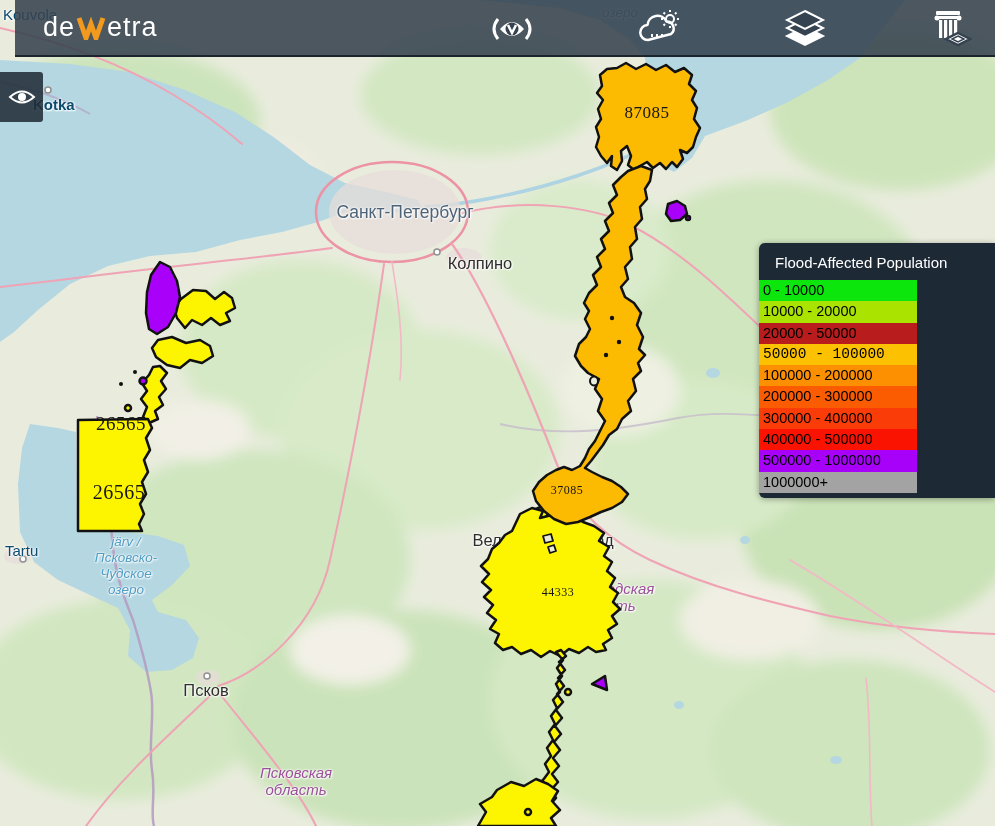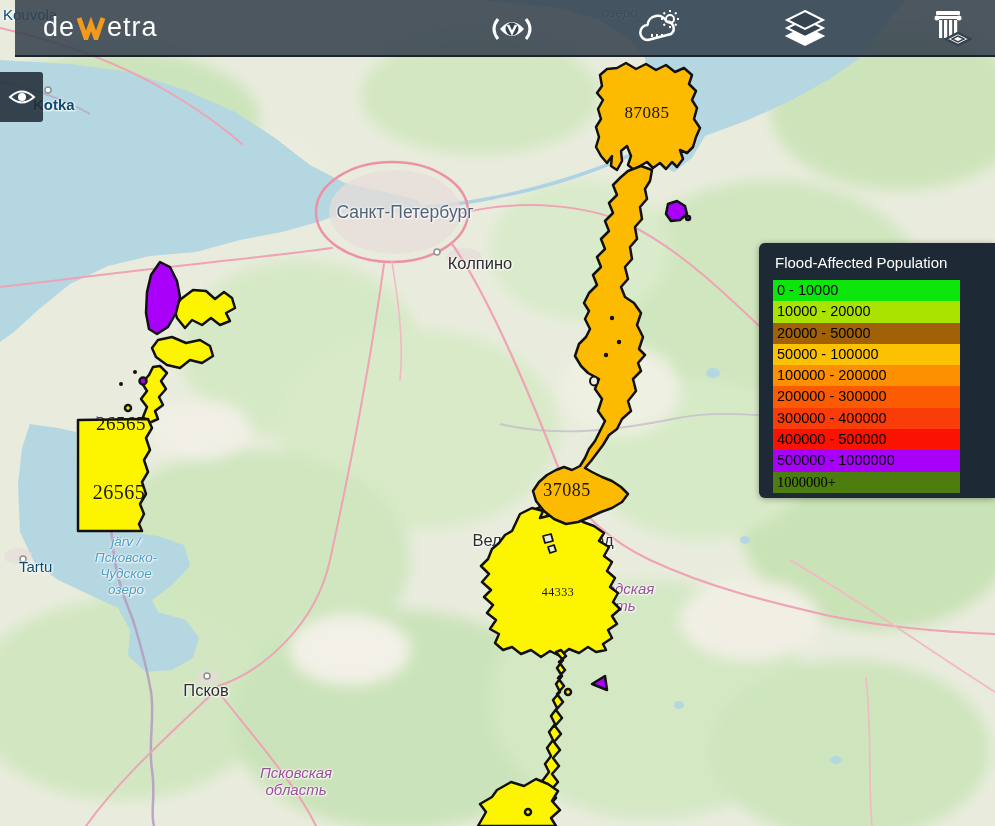--- a/index.html
+++ b/index.html
@@ -38,21 +38,21 @@
 
   
   #eye-panel{position:absolute;left:0;top:72px;width:43px;height:50px;
     background:rgba(33,45,56,0.88);border-radius:0 3px 3px 0;z-index:9;
     display:flex;align-items:center;justify-content:center;cursor:pointer;}
 
   
   #legend{position:absolute;left:759px;top:243px;width:236px;height:255px;
     background:#1d2934;border-radius:6px 0 0 6px;z-index:12;box-shadow:0 1px 6px rgba(0,0,0,0.35);}
   #legend-title{margin:11px 0 9px 16px;font-size:15px;color:#ffffff;}
-  #legend-rows{margin-left:14px;width:187px;}
+  #legend-rows{width:158px;}
   .legend-row{height:21.3px;line-height:21.6px;font-size:14.5px;color:#000;
     padding-left:4px;font-family:"Liberation Sans",sans-serif;}
 </style>
 </head>
 <body>
 
 <div id="stage">
 
   <div id="map-base"></div>
 
@@ -147,21 +147,21 @@
       <div class="place-label city-md centered" style="left: 480px; top: 254px;">
         <div>Колпино</div>
       </div>
       <div class="place-label city-md centered" style="left: 543px; top: 531px;">
         <div>Великий Новгород</div>
       </div>
       <div class="place-label region centered" style="left: 605px; top: 580px;">
         <div>Новгородская</div>
         <div>область</div>
       </div>
-      <div class="place-label city" style="left: 19px; top: 542px; margin-top: 16px;">
+      <div class="place-label city" style="left: 5px; top: 542px;">
         <div>Tartu</div>
       </div>
       <div class="place-label water centered" style="left: 110px; top: 534px;">
         <div>järv /</div>
         <div>Псковско-</div>
         <div>Чудское</div>
         <div>озеро</div>
       </div>
       <div class="place-label city-md centered" style="left: 206px; top: 681px;">
         <div>Псков</div>
@@ -215,21 +215,21 @@
         <circle cx="121" cy="384" r="2"></circle>
         <circle cx="135" cy="372" r="2"></circle>
       </g>
     </g>
   </svg>
 
   <div id="flood-labels">
       <div class="flood-label" style="left: 647px; top: 113px; font-size: 17px;">87085</div>
       <div class="flood-label" style="left: 121px; top: 424px; font-size: 19px;">26565</div>
       <div class="flood-label" style="left: 119px; top: 492px; font-size: 20px;">26565</div>
-      <div class="flood-label" style="left: 567px; top: 490px; font-size: 18px;">37085</div>
+      <div class="flood-label" style="left: 567px; top: 490px; font-size: 12px;">37085</div>
       <div class="flood-label" style="left: 558px; top: 592px; font-size: 12px;">44333</div>
     </div>
 
   <div id="navbar">
     <div id="logo">
       <span class="logo-txt">de</span>
       <svg width="30" height="24" viewBox="0 0 30 24">
         <path d="M3,2 L10,22 L15,8 L20,22 L27,2" fill="none" stroke="#f19a1d" stroke-width="5" stroke-linejoin="miter"></path>
       </svg>
       <span class="logo-txt">etra</span>
@@ -287,24 +287,24 @@
       <path d="M3,11 Q15,0 27,11 Q15,22 3,11 Z" fill="none" stroke="#fff" stroke-width="2"></path>
       <circle cx="15" cy="11" r="4" fill="#fff"></circle>
     </svg>
   </div>
 
   <div id="legend">
     <div id="legend-title">Flood-Affected Population</div>
     <div id="legend-rows">
         <div class="legend-row" style="background: rgb(13, 230, 13);">0 - 10000</div>
         <div class="legend-row" style="background: rgb(171, 227, 0);">10000 - 20000</div>
-        <div class="legend-row" style="background: #a16207;">20000 - 50000</div>
-        <div class="legend-row" style="background: rgb(252, 193, 1);">50000 - 100000</div>
+        <div class="legend-row" style="background: #b91c1c;">20000 - 50000</div>
+        <div class="legend-row" style="background: rgb(252, 193, 1); font-family: Liberation Mono, monospace;">50000 - 100000</div>
         <div class="legend-row" style="background: rgb(252, 144, 1);">100000 - 200000</div>
         <div class="legend-row" style="background: rgb(251, 92, 1);">200000 - 300000</div>
         <div class="legend-row" style="background: rgb(250, 61, 8);">300000 - 400000</div>
         <div class="legend-row" style="background: rgb(251, 19, 1);">400000 - 500000</div>
         <div class="legend-row" style="background: rgb(167, 1, 249);">500000 - 1000000</div>
-        <div class="legend-row" style="background: #4d7c0f; font-family: Liberation Serif, serif;">1000000+</div>
+        <div class="legend-row" style="background: #a3a3a3;">1000000+</div>
       </div>
   </div>
 
 </div>
 
 </body></html>

